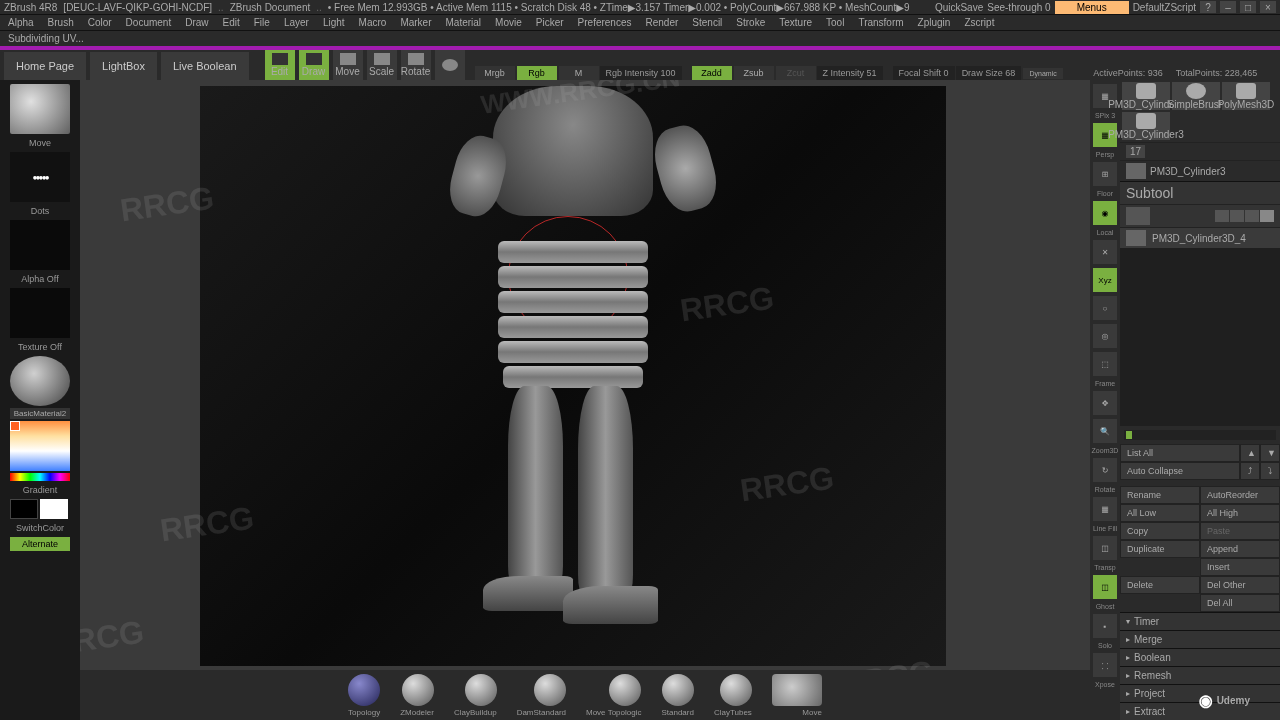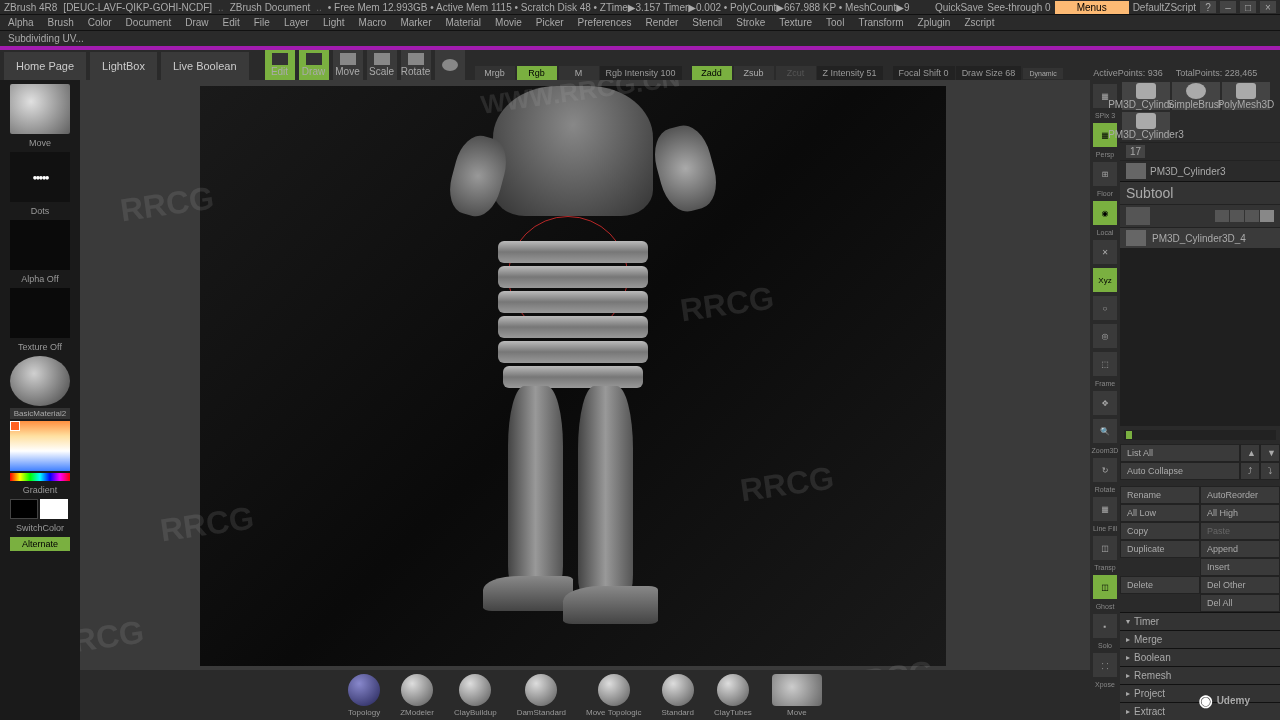--- a/index.html
+++ b/index.html
@@ -46,21 +46,21 @@
 .hand-l{position:absolute;top:50px;left:30px;width:50px;height:80px;background:radial-gradient(circle,#999,#444);border-radius:40%;transform:rotate(15deg)}
 .hand-r{position:absolute;top:40px;right:10px;width:55px;height:85px;background:radial-gradient(circle,#aaa,#444);border-radius:40%;transform:rotate(-15deg)}
 .armor-seg{position:absolute;left:75px;width:150px;height:22px;background:linear-gradient(to bottom,#bbb,#777,#999);border-radius:6px}
 .brush-circle{position:absolute;top:130px;left:85px;width:120px;height:120px;border:1px solid rgba(255,50,50,0.7);border-radius:50%}
 .leg-l{position:absolute;top:300px;left:85px;width:55px;height:200px;background:linear-gradient(to right,#444,#999,#555);border-radius:30% 30% 10% 10%}
 .leg-r{position:absolute;top:300px;left:155px;width:55px;height:210px;background:linear-gradient(to right,#444,#999,#555);border-radius:30% 30% 10% 10%}
 .foot-l{position:absolute;top:490px;left:60px;width:90px;height:35px;background:linear-gradient(to bottom,#888,#444);border-radius:40% 10% 10% 10%}
 .foot-r{position:absolute;top:500px;left:140px;width:95px;height:38px;background:linear-gradient(to bottom,#888,#444);border-radius:40% 10% 10% 10%}
 .watermark{position:absolute;color:rgba(180,180,180,0.15);font-size:32px;font-weight:bold;transform:rotate(-8deg);pointer-events:none}
 .brush-bar{position:absolute;bottom:0;left:0;right:0;height:50px;background:#2a2a2a;display:flex;align-items:center;justify-content:center;gap:20px}
-.brush-item{display:flex;flex-direction:column;align-items:center;gap:2px}
+.brush-item{display:flex;flex-direction:column;align-items:flex-end;gap:2px}
 .brush-ball{width:32px;height:32px;background:radial-gradient(circle at 35% 30%,#ddd,#555);border-radius:50%}
 .brush-name{font-size:8px;color:#999}
 .brush-rect{width:50px;height:32px;background:radial-gradient(circle at 40% 40%,#ccc,#666);border-radius:4px}
 .mat-bar{position:absolute;bottom:0;left:0;height:50px;display:flex;align-items:center;gap:8px;padding-left:85px}
 .mat-item{display:flex;flex-direction:column;align-items:center}
 .mat-ball{width:30px;height:30px;border-radius:50%}
 .right-tools{width:30px;background:#2a2a2a;display:flex;flex-direction:column;align-items:center;gap:4px;padding:4px 0}
 .rt-btn{width:24px;height:24px;background:#3a3a3a;display:flex;align-items:center;justify-content:center;font-size:8px}
 .rt-btn.green{background:#7ab040;color:#000}
 .rt-lbl{font-size:7px;color:#888}

